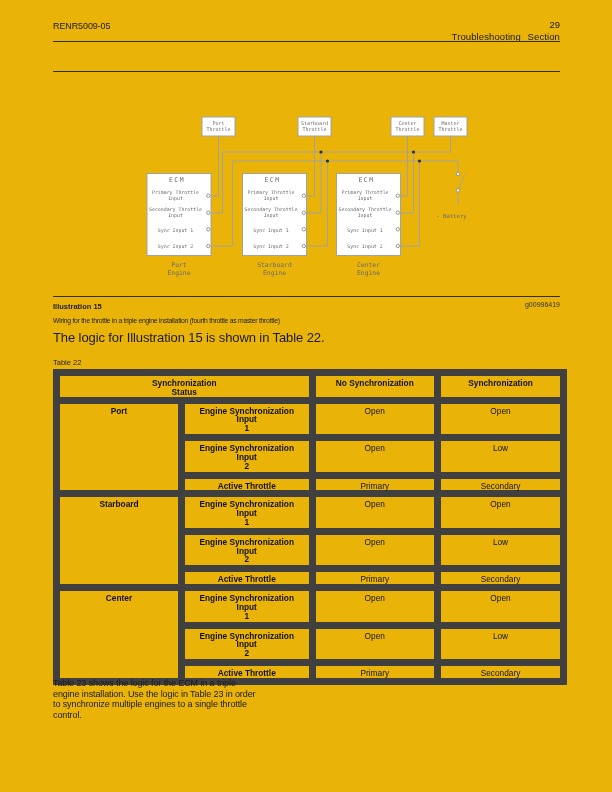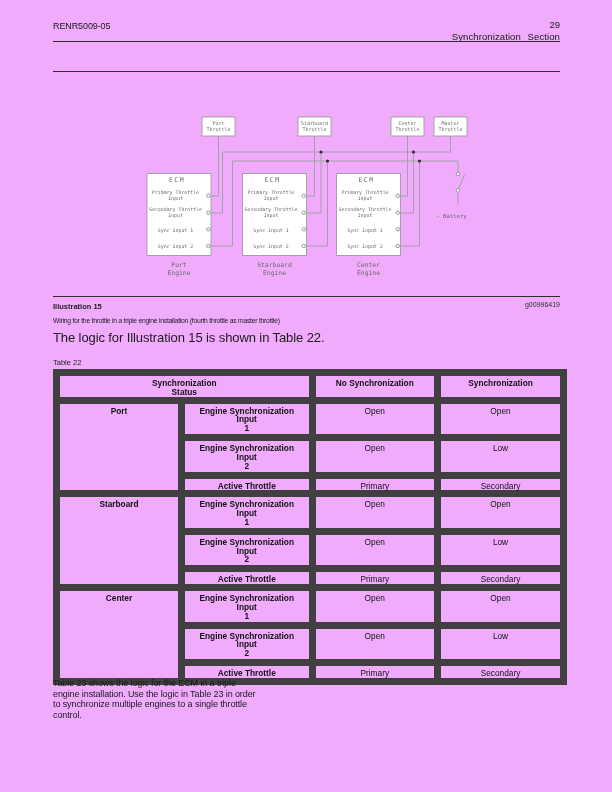--- a/index.html
+++ b/index.html
@@ -1,18 +1,18 @@
 <!DOCTYPE html>
 <html><head>
 <meta charset="utf-8">
 <style>
   html,body { margin:0; padding:0; background:#e8e8e8; }
   .page {
     position:relative; width:612px; height:792px; margin:0 auto;
-    background:#f0abfc; overflow:hidden;
+    background:#eab308; overflow:hidden;
     font-family:"Liberation Sans", sans-serif; color:#1a1a1a;
   }
   .abs { position:absolute; }
   .rule { position:absolute; left:53px; width:507px; height:0; border-top:1px solid #2e2e2e; }
   .hdr-left { left:53px; top:21px; font-size:9px; letter-spacing:-0.1px; }
   .hdr-right { right:52px; top:19px; text-align:right; font-size:9.5px; line-height:11.5px; }
   .hdr-right .section { word-spacing:4px; letter-spacing:0.1px; }
   .ill-label { left:53px; top:302px; font-size:7.5px; color:#222;font-weight:bold; }
   .fig-id { right:52px; top:301px; font-size:7px; color:#333; text-align:right; }
   .caption { left:53px; top:317px; font-size:6.8px; letter-spacing:-0.25px; color:#222; }
@@ -44,21 +44,21 @@
   .dot  { fill:#2f2f2f; stroke:none; }
 </style>
 </head>
 <body>
 
 <div class="page">
 
   <div class="abs hdr-left">RENR5009-05</div>
   <div class="abs hdr-right">
     <div>29</div>
-    <div class="section">Synchronization Section</div>
+    <div class="section">Troubleshooting Section</div>
   </div>
   <div class="rule" style="top:41px;"></div>
   <div class="rule" style="top:71px;"></div>
 
   <svg class="abs" style="left:140px; top:110px;" width="340" height="172" viewBox="140 110 340 172">
 
     <g class="wire">
       <path d="M218.5 136 V196 H211"></path>
       <path d="M314.5 136 V196 H306.5"></path>
       <path d="M407.5 136 V196 H400.5"></path>

